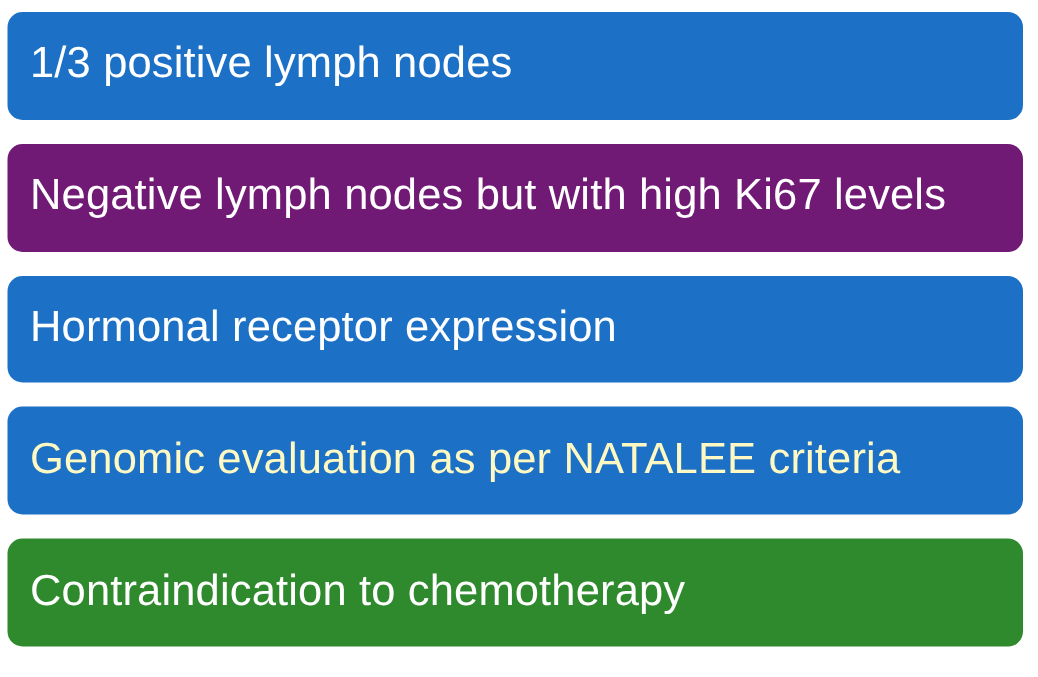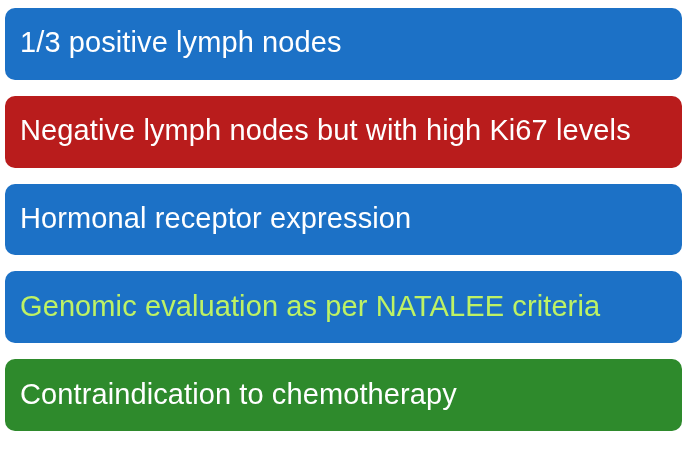--- a/index.html
+++ b/index.html
@@ -58,29 +58,29 @@
 </style>
 </head>
 <body style="background: rgb(255, 255, 255);">
 
 <div id="criteria-list">
 
   <div class="criteria-bar blue" style="background-color: rgb(28, 113, 198);">
     <span class="criteria-label" style="color: rgb(255, 255, 255);">1/3 positive lymph nodes</span>
   </div>
 
-  <div class="criteria-bar blue" style="background-color: #b91c1c;">
+  <div class="criteria-bar blue" style="background-color: #701a75;">
     <span class="criteria-label" style="color: rgb(255, 255, 255);">Negative lymph nodes but with high Ki67 levels</span>
   </div>
 
   <div class="criteria-bar blue" style="background-color: rgb(28, 113, 198); text-align: center;">
     <span class="criteria-label" style="color: rgb(255, 255, 255);">Hormonal receptor expression</span>
   </div>
 
   <div class="criteria-bar blue" style="background-color: rgb(28, 113, 198);">
-    <span class="criteria-label" style="color: #bef264;">Genomic evaluation as per NATALEE criteria</span>
+    <span class="criteria-label" style="color: #fef9c3;">Genomic evaluation as per NATALEE criteria</span>
   </div>
 
   <div class="criteria-bar green" style="background-color: rgb(46, 138, 44);">
     <span class="criteria-label" style="color: rgb(255, 255, 255);">Contraindication to chemotherapy</span>
   </div>
 
 </div>
 
 </body></html>

